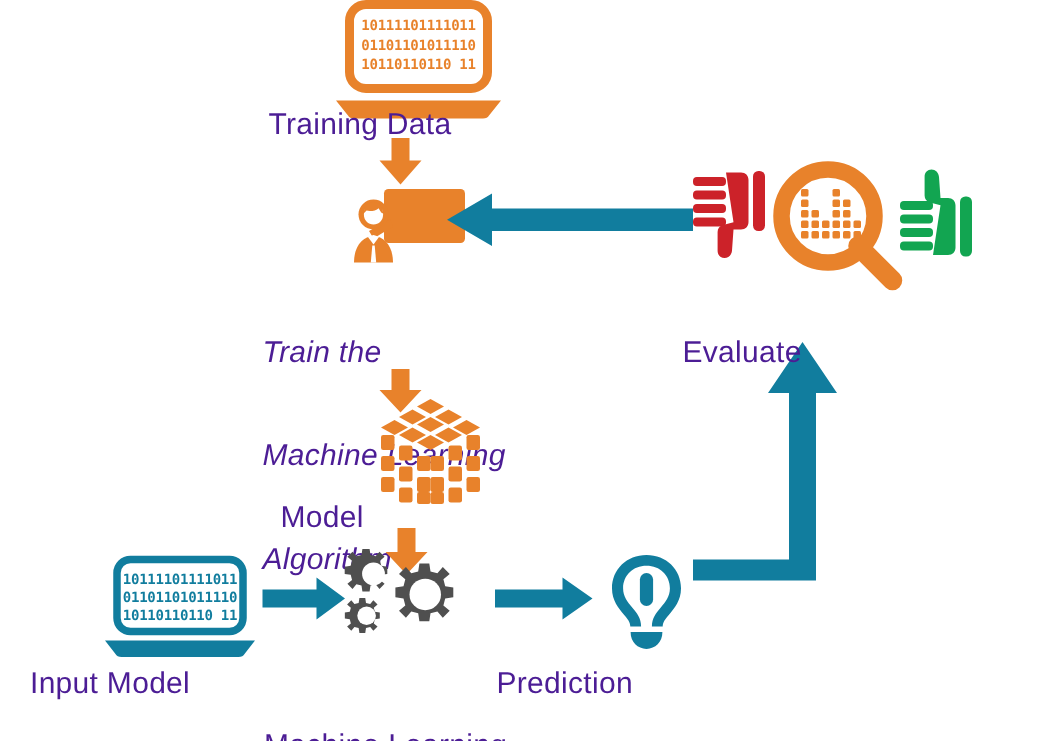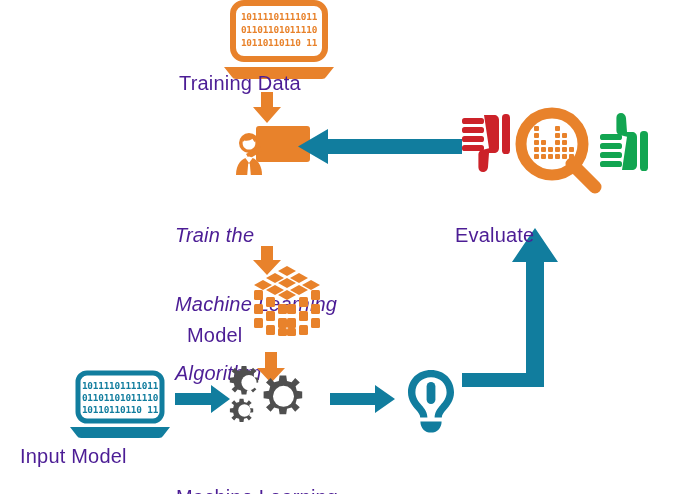--- a/index.html
+++ b/index.html
@@ -99,21 +99,21 @@
           <rect x="37" y="54" width="9" height="10" rx="1.5"></rect>
           <rect x="49" y="47" width="9" height="10" rx="1.5"></rect>
           <rect x="61" y="40" width="9" height="10" rx="1.5"></rect>
           <rect x="37" y="64" width="9" height="8" rx="1.5"></rect>
           <rect x="49" y="61" width="9" height="10" rx="1.5"></rect>
           <rect x="61" y="54" width="9" height="10" rx="1.5"></rect>
         </g>
       </g>
     </svg>
   </div>
-  <div class="label" style="left:187px;top:324px;width:200px;">Model</div>
+  <div class="label" style="left:187px;top:334px;width:200px;">Model</div>
 
   <svg class="node" style="left:255px;top:352px;" width="32" height="32" viewBox="0 0 32 32">
     <path d="M10 0 H22 V16 H30 L16 31 L2 16 H10 Z" fill="#E8822B"></path>
   </svg>
 
   <div class="node" style="left:68px;top:372px;">
     <svg width="104" height="52" viewBox="0 0 104 52">
       <rect x="10" y="1" width="84" height="48" rx="9" ry="9" fill="none" stroke="#117D9E" stroke-width="5"></rect>
       <text class="binline" x="52" y="17" text-anchor="middle" fill="#117D9E">10111101111011</text>
       <text class="binline" x="52" y="29" text-anchor="middle" fill="#117D9E">01101101011110</text>
@@ -154,20 +154,21 @@
     <path d="M0 9 H45 V1 L65 15 L45 29 V21 H0 Z" fill="#117D9E"></path>
   </svg>
 
   <div class="node" style="left:403px;top:368px;">
     <svg width="56" height="66" viewBox="0 0 56 66">
       <path d="M28 2 C14.8 2 5 11.6 5 24.2 c0 8.2 4.4 13.4 8 17.6 2.4 2.8 4.2 5 4.2 7.8 h7.2 c0 -5.4 -2.8 -8.8 -5.8 -12.4 -3.2 -3.8 -6.2 -7.4 -6.2 -13 0 -8.6 6.6 -15 15.6 -15 s15.6 6.4 15.6 15 c0 5.6 -3 9.2 -6.2 13 -3 3.6 -5.8 7 -5.8 12.4 h7.2 c0 -2.8 1.8 -5 4.2 -7.8 3.6 -4.2 8 -9.4 8 -17.6 C51 11.6 41.2 2 28 2 Z" fill="#117D9E"></path>
       <rect x="23.6" y="14" width="8.8" height="22" rx="4.4" fill="#117D9E"></rect>
       <path d="M17.4 53.4 h21.2 c0 6.8 -4.8 11.2 -10.6 11.2 -5.8 0 -10.6 -4.4 -10.6 -11.2 Z" fill="#117D9E"></path>
     </svg>
   </div>
+  <div class="label" style="left:331px;top:445px;width:200px;">Prediction</div>
 
   <svg class="node" style="left:462px;top:222px;" width="118" height="188" viewBox="0 0 118 188">
     <path d="M0 165 H82 V40 H96 L73 6 L50 40 H64 V151 H0 Z" fill="#117D9E"></path>
   </svg>
 
   <div class="node" style="left:462px;top:112px;">
     <svg width="50" height="62" viewBox="0 0 50 62">
       <g fill="#CC2229">
         <rect x="0" y="6" width="22" height="6" rx="2.6"></rect>
         <rect x="0" y="15" width="22" height="6" rx="2.6"></rect>

